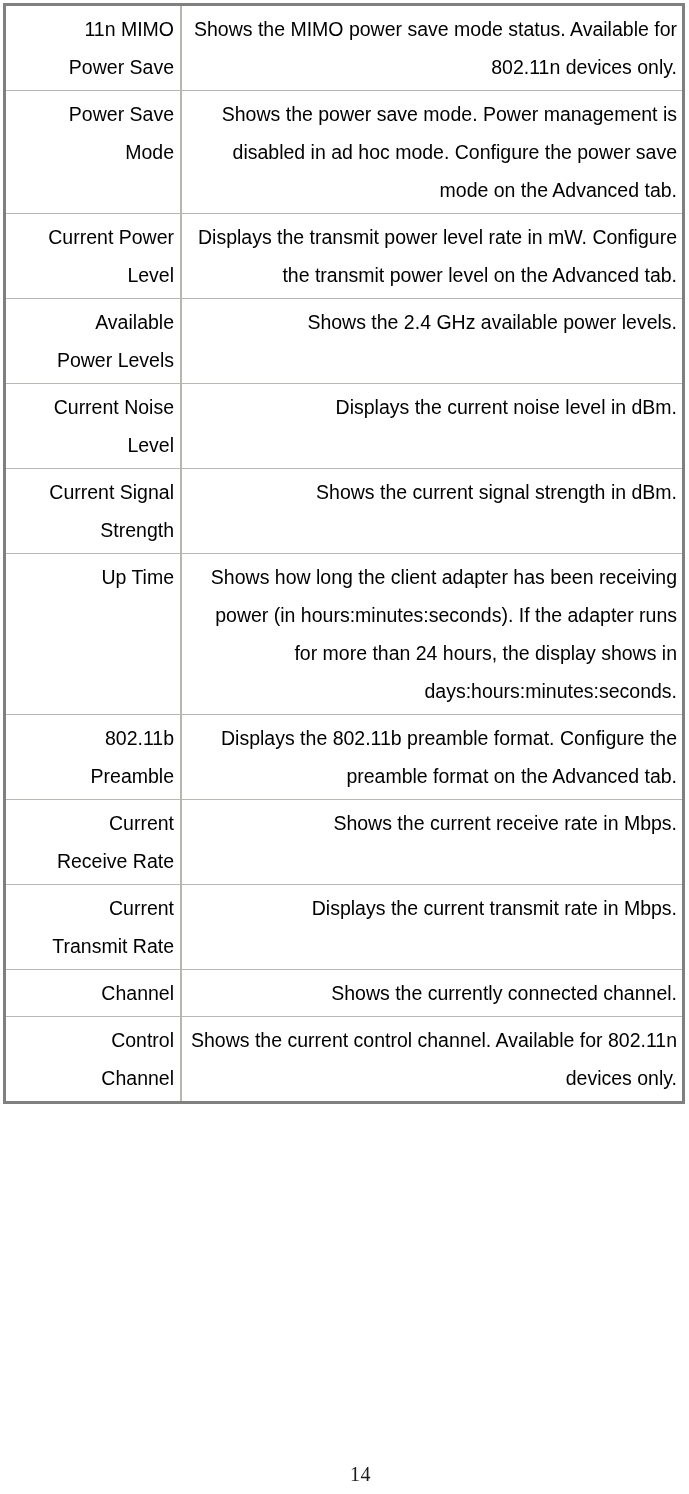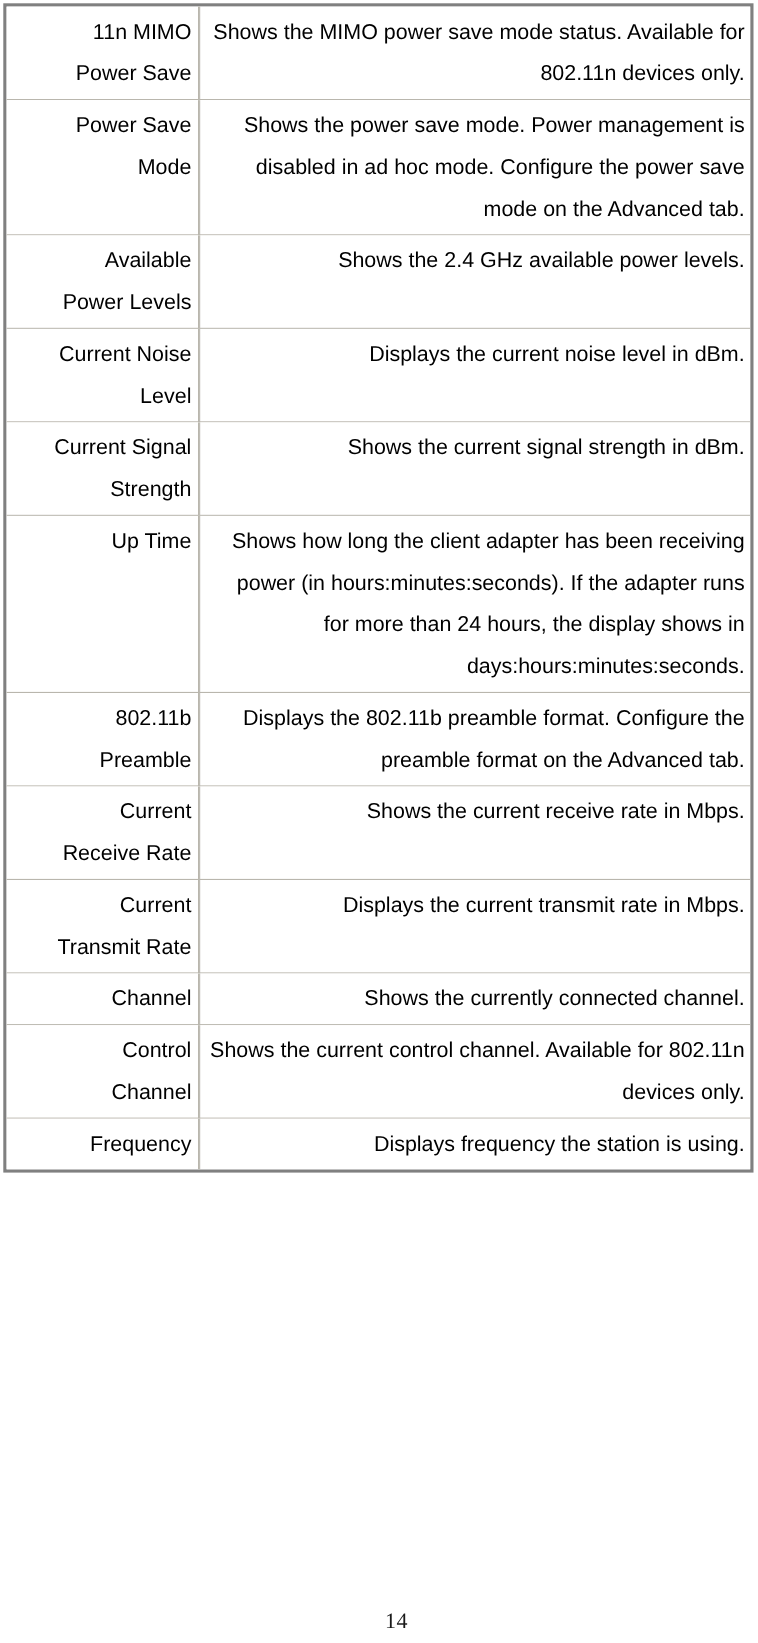--- a/index.html
+++ b/index.html
@@ -123,20 +123,29 @@
       <tr>
         <td class="col-term">
           <span class="term-line">Power Save</span>
           <span class="term-line">Mode</span>
         </td>
         <td class="col-desc">
           <span class="desc-text">Shows the power save mode. Power management is disabled in ad hoc mode. Configure the power save mode on the Advanced tab.</span>
         </td>
       </tr>
 
+      <tr class="rule-heavy">
+        <td class="col-term">
+          <span class="term-line">Current Power</span>
+          <span class="term-line">Level</span>
+        </td>
+        <td class="col-desc">
+          <span class="desc-text">Displays the transmit power level rate in mW. Configure the transmit power level on the Advanced tab.</span>
+        </td>
+      </tr>
 
       <tr>
         <td class="col-term">
           <span class="term-line">Available</span>
           <span class="term-line">Power Levels</span>
         </td>
         <td class="col-desc">
           <span class="desc-text">Shows the 2.4 GHz available power levels.</span>
         </td>
       </tr>
@@ -213,27 +222,19 @@
         <td class="col-term">
           <span class="term-line">Control</span>
           <span class="term-line">Channel</span>
         </td>
         <td class="col-desc">
           <span class="desc-text">Shows the current control channel. Available for 802.11n devices only.</span>
         </td>
       </tr>
 
 
-      <tr>
-        <td class="col-term">
-          <span class="term-line">Frequency</span>
-        </td>
-        <td class="col-desc">
-          <span class="desc-text">Displays frequency the station is using.</span>
-        </td>
-      </tr>
 
     </tbody>
   </table>
 
   <div class="page-number">14</div>
 
 </div>
 
 </body></html>

